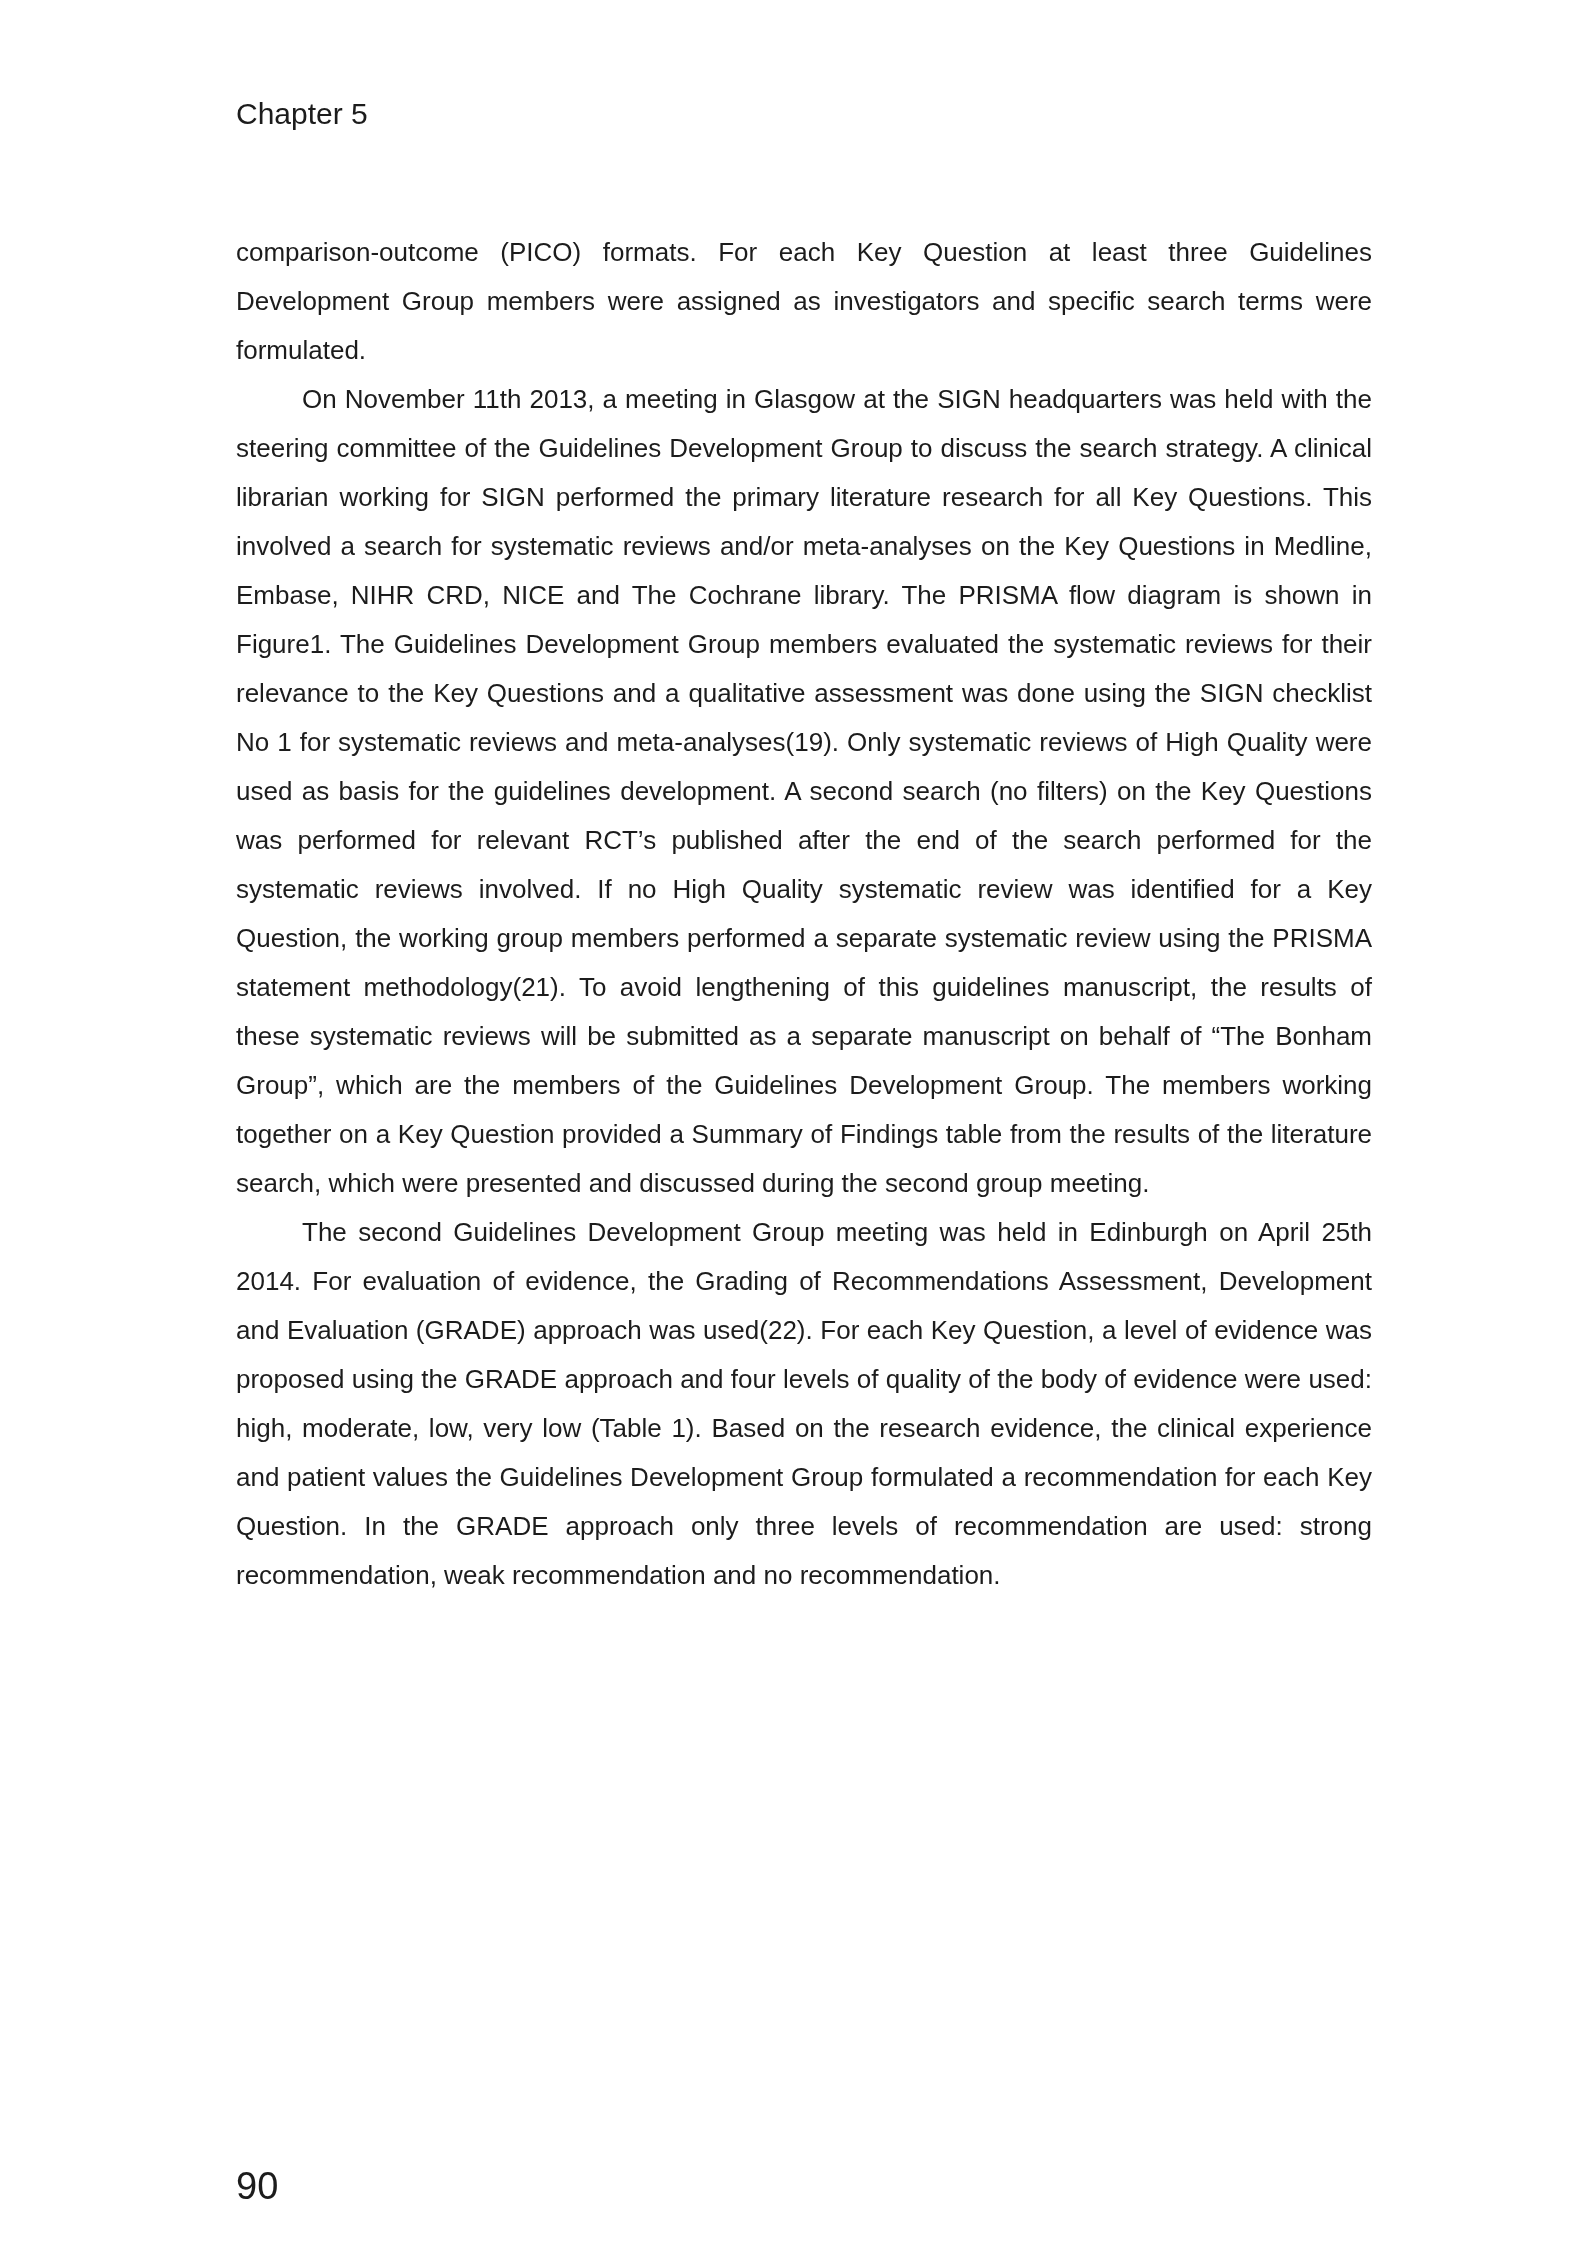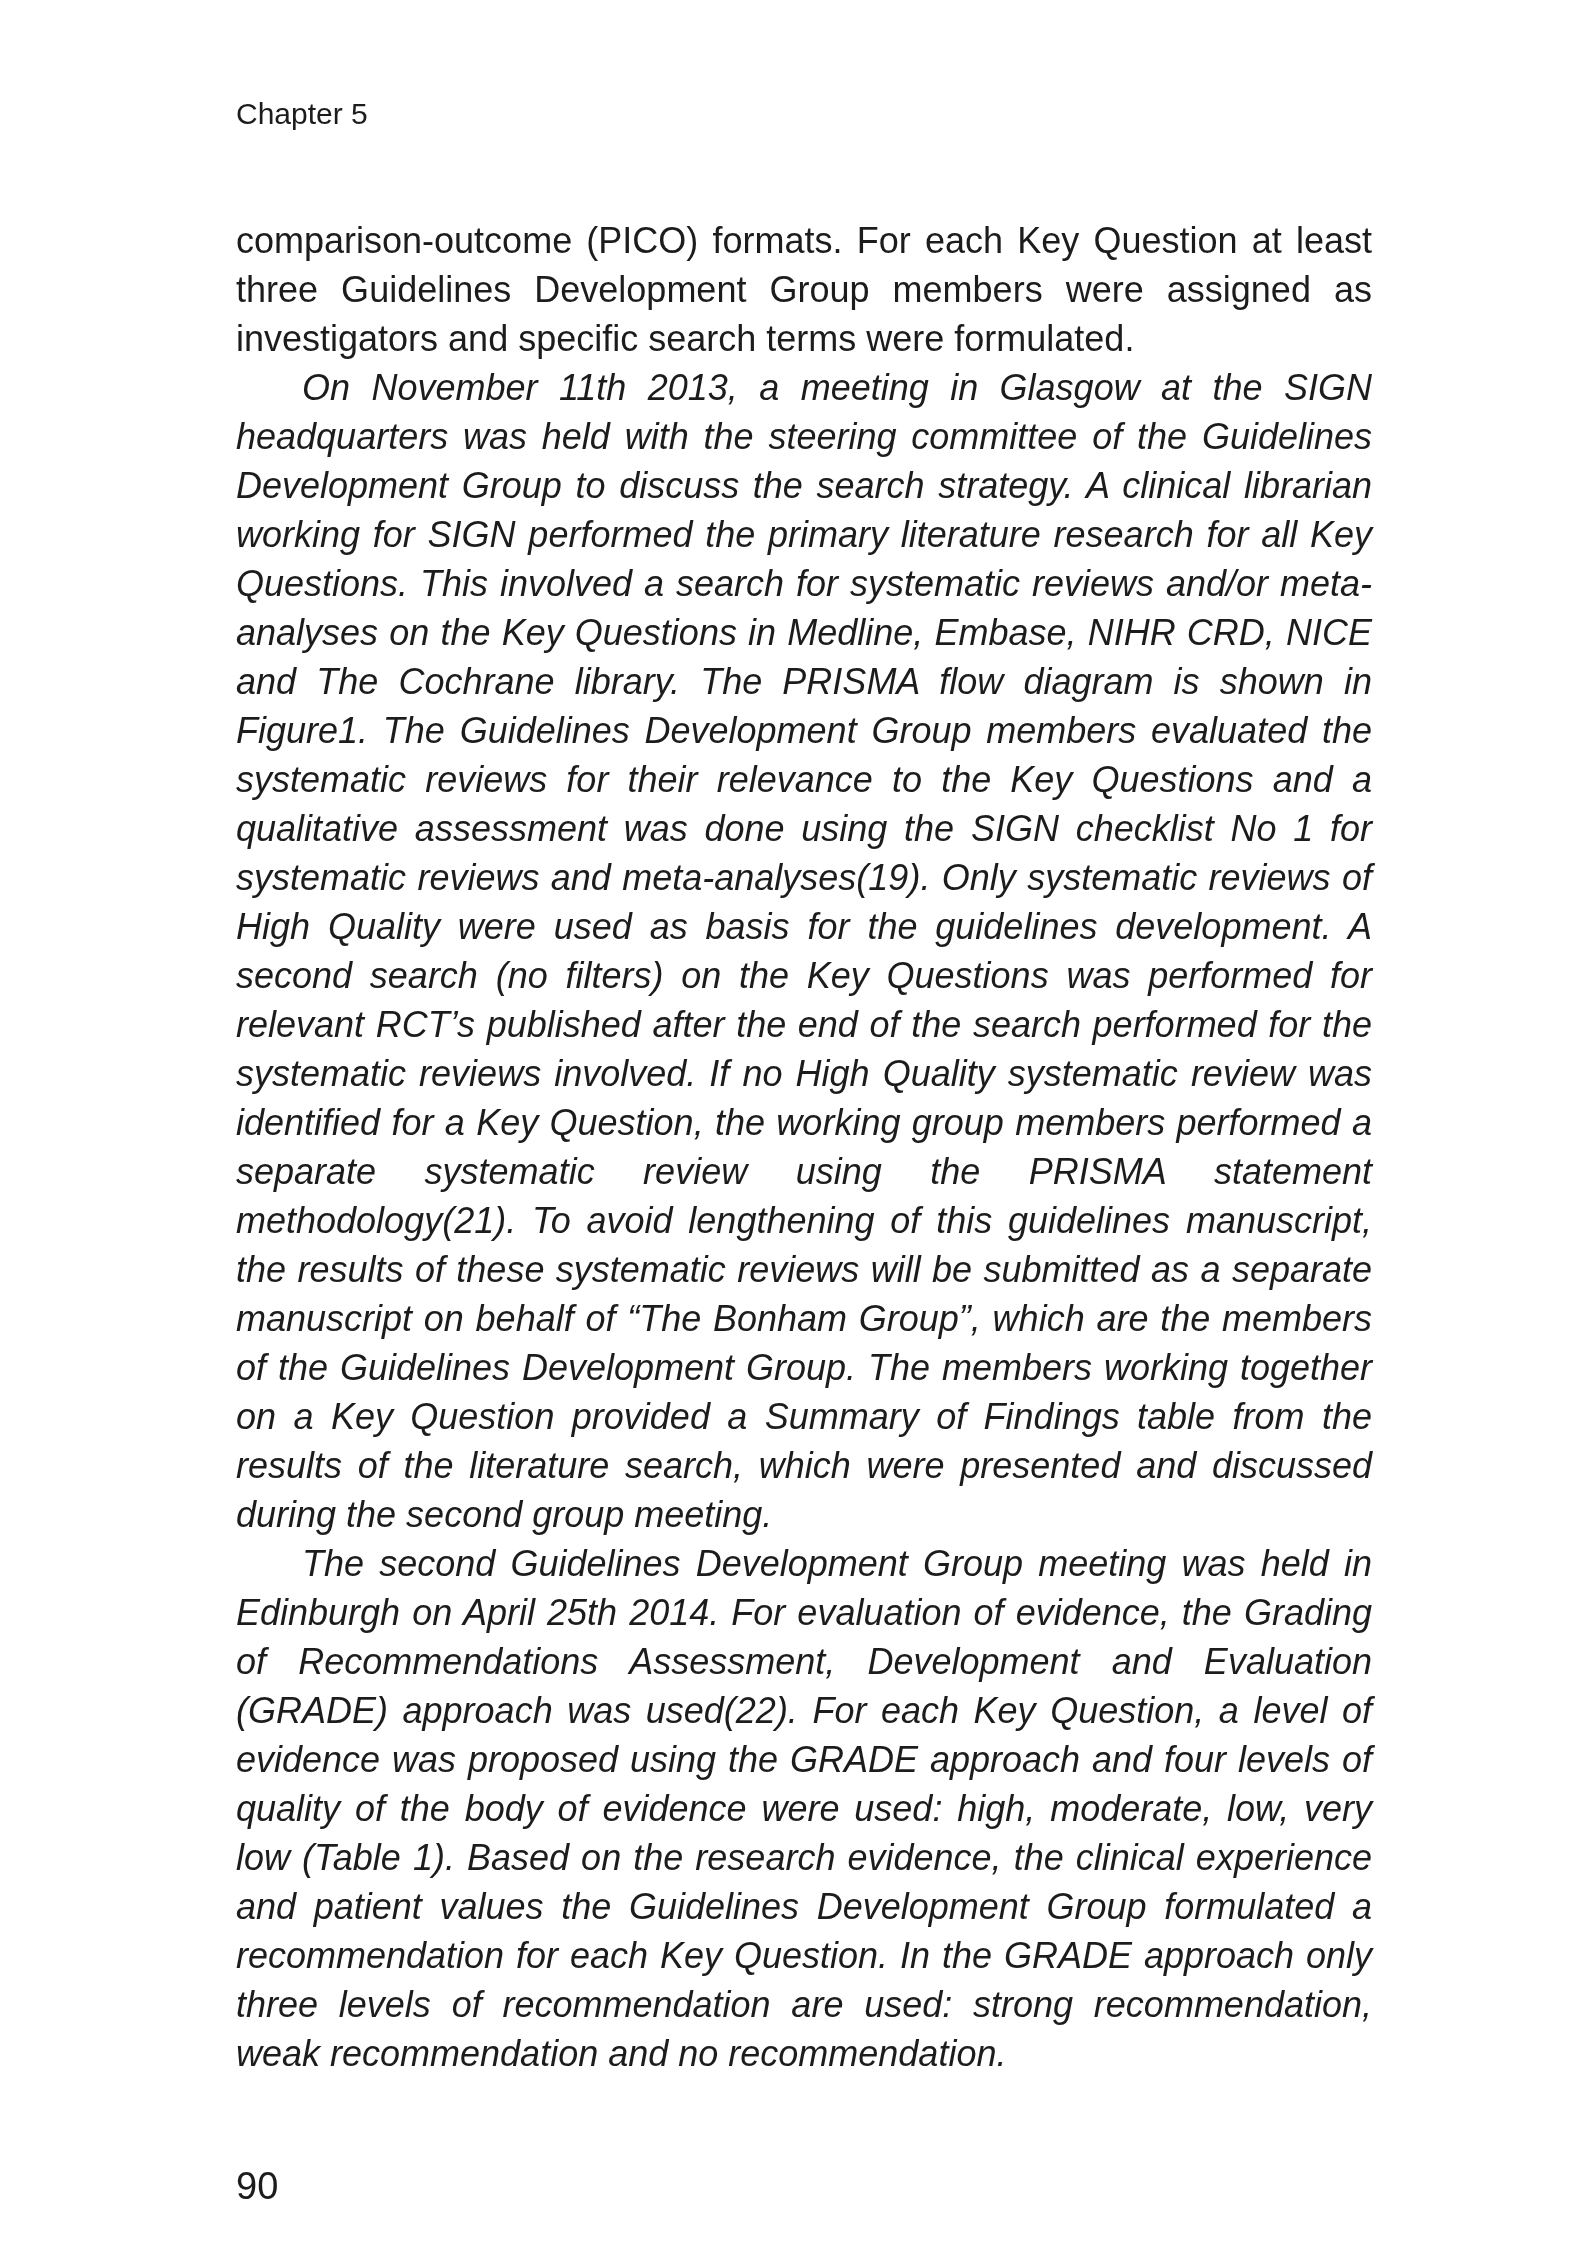--- a/index.html
+++ b/index.html
@@ -20,34 +20,33 @@
     position: absolute;
     left: 236px;
     top: 96px;
     font-size: 30px;
     line-height: 36px;
     color: #1c1c1c;
   }
   .body-text {
     position: absolute;
     left: 236px;
-    top: 216px;
+    top: 228px;
     width: 1136px;
-    font-size: 36px;
+    font-size: 26px;
     line-height: 49px;
     text-align: justify;
     color: #1c1c1c;
   }
   .body-text p {
     margin: 0;
     padding: 0;
   }
   .body-text p.indent {
     text-indent: 66px;
-    font-style: italic;
   }
   .page-number {
     position: absolute;
     left: 236px;
     top: 2168px;
     font-size: 38px;
     line-height: 36px;
     color: #1c1c1c;
   }
 </style>

